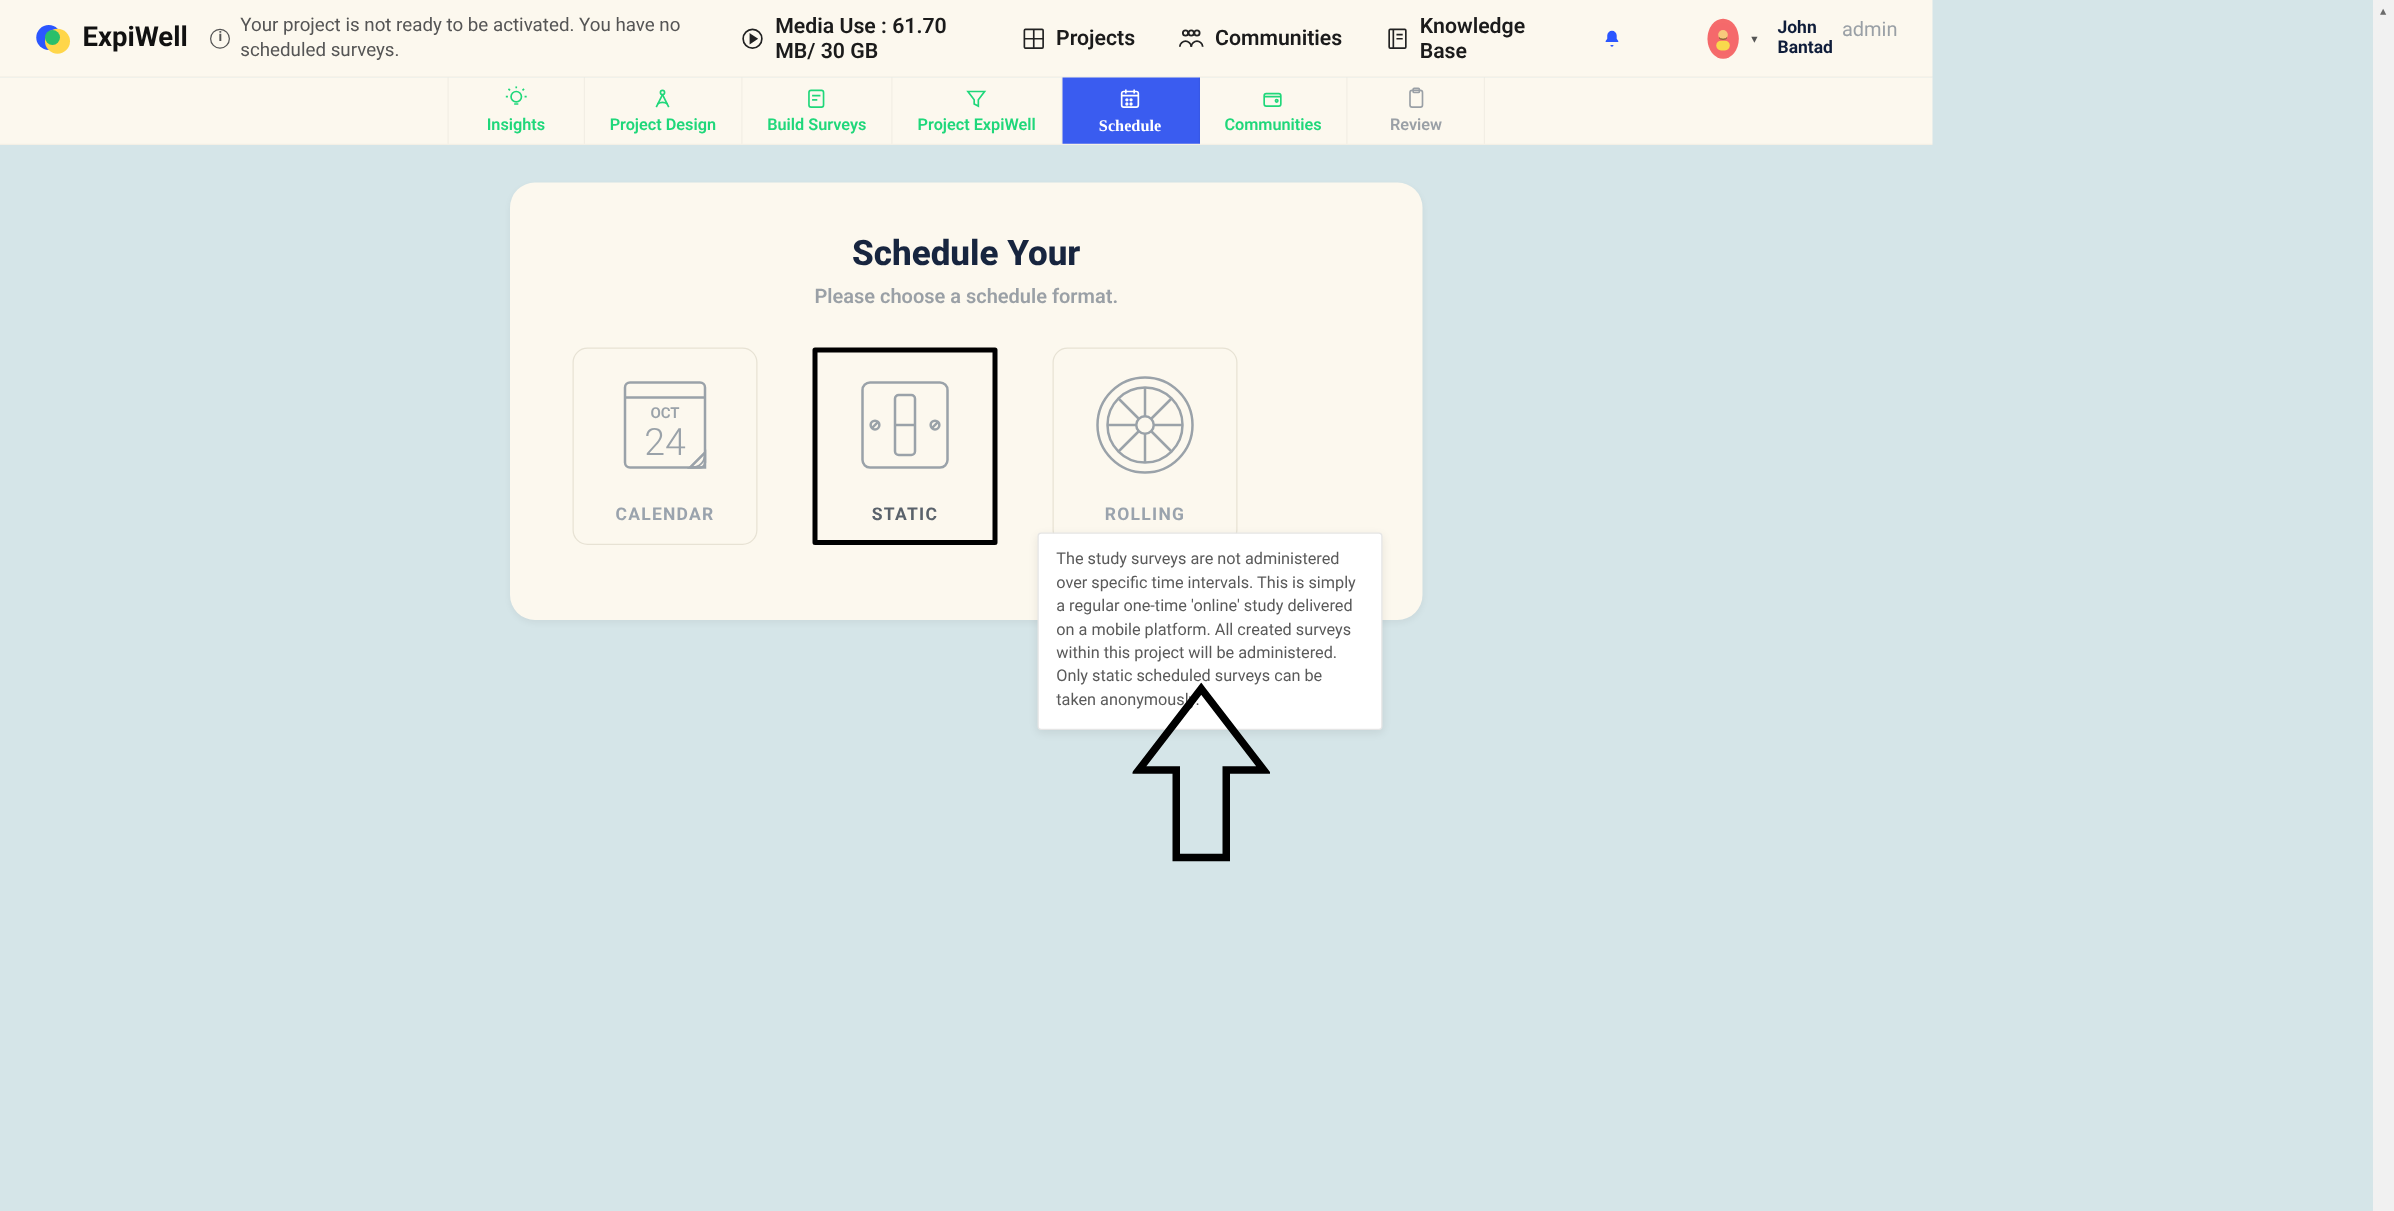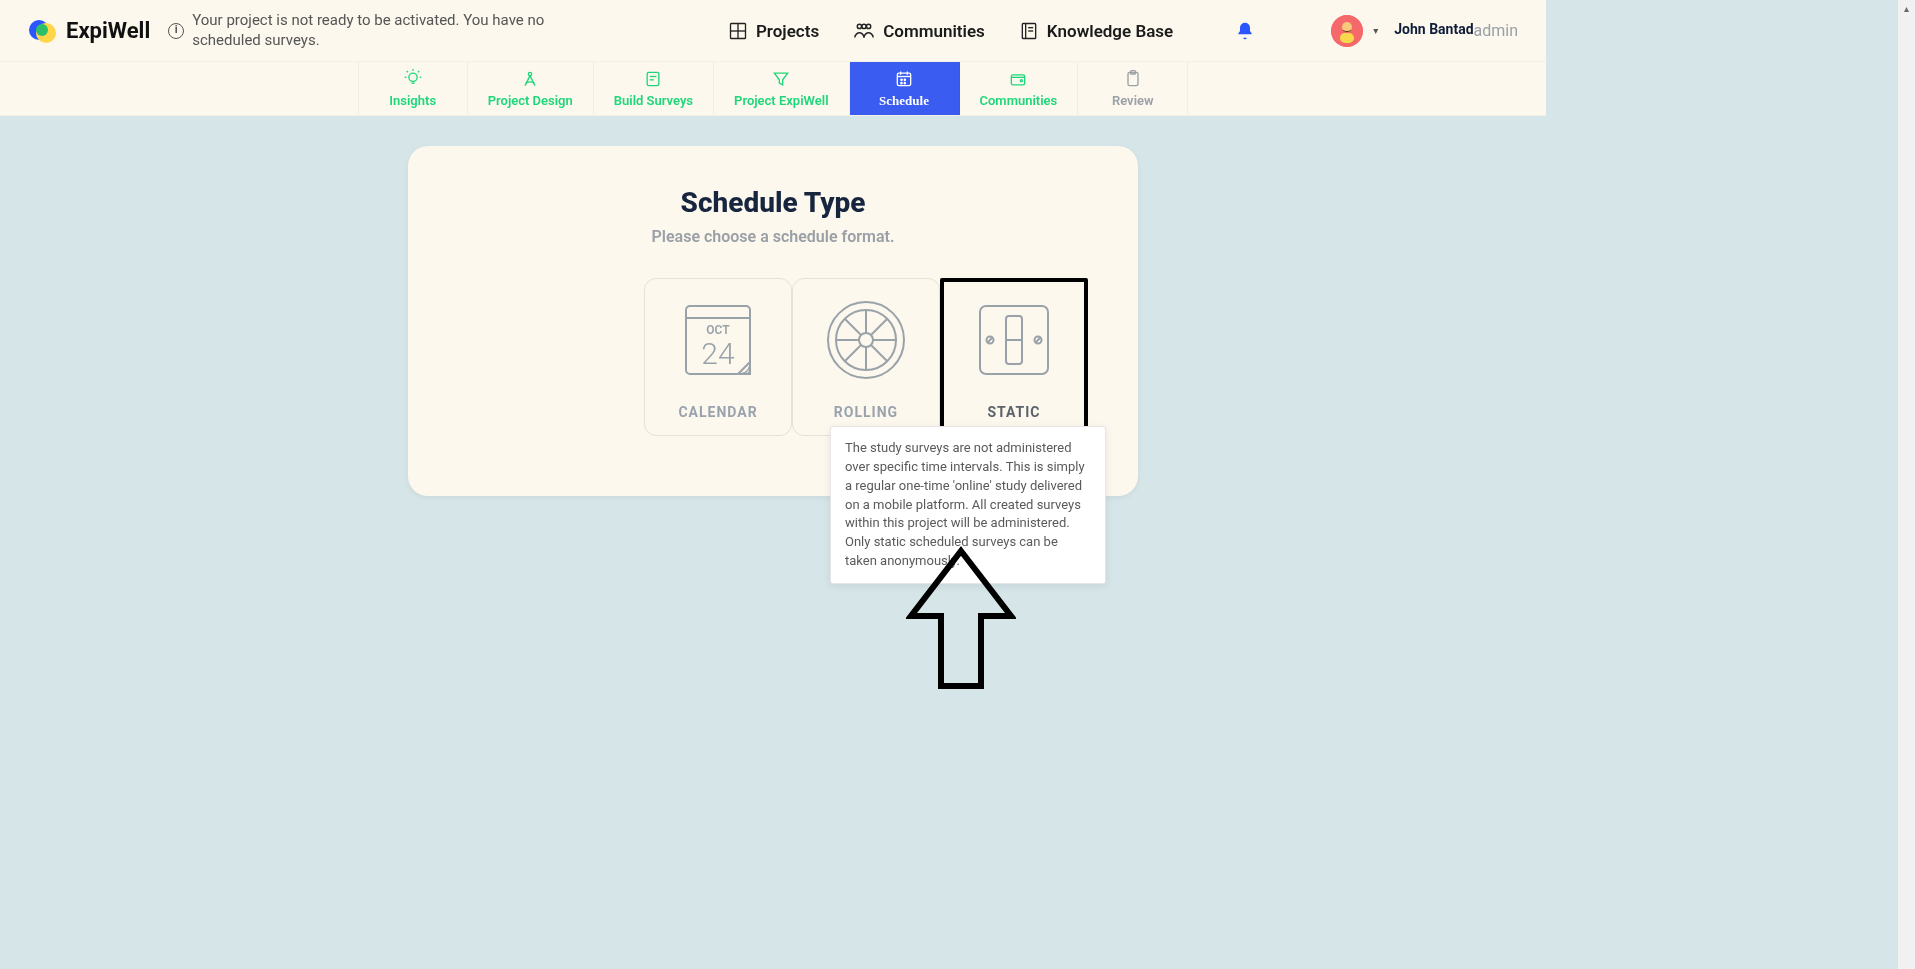--- a/index.html
+++ b/index.html
@@ -68,21 +68,21 @@
 
   
   .main{padding:30px 0 0 0;display:flex;justify-content:center;}
   .panel{
     width:730px;background:var(--cream);border-radius:20px;padding:40px 50px 60px 50px;
     box-shadow:0 2px 6px rgba(0,0,0,0.05);
     position:relative;
   }
   .panel h1{margin:0;text-align:center;font-size:28px;font-weight:800;color:#17253f;}
   .panel .sub{text-align:center;font-size:16px;color:#9aa0a6;font-weight:600;margin-top:8px;}
-  .cards{margin-top:32px;display:flex;justify-content:flex-end;}
+  .cards{margin-top:32px;display:flex;justify-content:flex-start;gap:44px;}
   .type-card{
     width:148px;height:158px;border:1px solid var(--card-border);border-radius:12px;
     display:flex;flex-direction:column;align-items:center;justify-content:center;gap:18px;cursor:pointer;
     background:var(--cream);
   }
   .type-card .lbl{font-size:14px;letter-spacing:1px;font-weight:700;color:var(--card-txt);}
   .type-card.selected{border:4px solid #000;border-radius:2px;}
   .type-card.selected .lbl{color:#5a626b;}
   .type-card svg{color:var(--icon-grey);}
 
@@ -114,20 +114,27 @@
       <span>ExpiWell</span>
     </div>
 
     <div class="status-msg">
       <span class="info-circle">i</span>
       <span>Your project is not ready to be activated. You have no scheduled surveys.</span>
     </div>
 
     <div class="spacer"></div>
 
+    <div class="hdr-item">
+      <svg width="20" height="20" viewBox="0 0 24 24" fill="none" stroke="#222" stroke-width="1.6">
+          <circle cx="12" cy="12" r="9"></circle>
+          <polygon points="10,8 16,12 10,16" fill="#222"></polygon>
+        </svg>
+      <span>Media Use : 61.70 MB/ 30 GB</span>
+    </div>
 
     <div class="hdr-item">
       <svg width="20" height="20" viewBox="0 0 24 24" fill="none" stroke="#222" stroke-width="1.6">
           <rect x="3" y="3" width="18" height="18" rx="1"></rect>
           <line x1="12" y1="3" x2="12" y2="21"></line>
           <line x1="3" y1="12" x2="21" y2="12"></line>
         </svg>
       <span>Projects</span>
     </div>
 
@@ -240,67 +247,67 @@
             <rect x="6" y="4" width="12" height="16" rx="2"></rect>
             <rect x="9" y="2" width="6" height="4" rx="1"></rect>
           </svg>
         <span>Review</span>
       </div>
     </div>
   </div>
 
   <div class="main">
     <div class="panel">
-      <h1>Schedule Type</h1>
+      <h1>Schedule Your</h1>
       <div class="sub">Please choose a schedule format.</div>
 
       <div class="cards">
 
         <div class="type-card">
           <svg width="92" height="92" viewBox="0 0 92 92">
             <rect x="14" y="12" width="64" height="68" rx="4" fill="none" stroke="#9aa2a9" stroke-width="2"></rect>
             <line x1="14" y1="24" x2="78" y2="24" stroke="#9aa2a9" stroke-width="2"></line>
             <text x="46" y="40" text-anchor="middle" font-size="12" fill="#9aa2a9" font-weight="600">OCT</text>
             <text x="46" y="70" text-anchor="middle" font-size="30" fill="#9aa2a9" font-weight="300">24</text>
             <path d="M78 68 L78 80 L66 80 Z" fill="none" stroke="#9aa2a9" stroke-width="2"></path>
             <path d="M66 80 Q78 80 78 68" fill="none" stroke="#9aa2a9" stroke-width="1.4"></path>
           </svg>
           <div class="lbl">CALENDAR</div>
+        </div>
+
+        <div class="type-card selected">
+          <svg width="92" height="92" viewBox="0 0 92 92">
+            <rect x="12" y="12" width="68" height="68" rx="6" fill="none" stroke="#9aa2a9" stroke-width="2"></rect>
+            <rect x="38" y="22" width="16" height="48" rx="3" fill="none" stroke="#9aa2a9" stroke-width="2"></rect>
+            <line x1="38" y1="46" x2="54" y2="46" stroke="#9aa2a9" stroke-width="2"></line>
+            <circle cx="22" cy="46" r="3.5" fill="none" stroke="#9aa2a9" stroke-width="2"></circle>
+            <line x1="19.5" y1="48.5" x2="24.5" y2="43.5" stroke="#9aa2a9" stroke-width="2"></line>
+            <circle cx="70" cy="46" r="3.5" fill="none" stroke="#9aa2a9" stroke-width="2"></circle>
+            <line x1="67.5" y1="48.5" x2="72.5" y2="43.5" stroke="#9aa2a9" stroke-width="2"></line>
+          </svg>
+          <div class="lbl">STATIC</div>
         </div>
 
         <div class="type-card">
           <svg width="92" height="92" viewBox="0 0 92 92">
             <circle cx="46" cy="46" r="38" fill="none" stroke="#9aa2a9" stroke-width="2"></circle>
             <circle cx="46" cy="46" r="30" fill="none" stroke="#9aa2a9" stroke-width="2"></circle>
             <circle cx="46" cy="46" r="7" fill="none" stroke="#9aa2a9" stroke-width="2"></circle>
             <line x1="46" y1="16" x2="46" y2="39" stroke="#9aa2a9" stroke-width="2"></line>
             <line x1="46" y1="53" x2="46" y2="76" stroke="#9aa2a9" stroke-width="2"></line>
             <line x1="16" y1="46" x2="39" y2="46" stroke="#9aa2a9" stroke-width="2"></line>
             <line x1="53" y1="46" x2="76" y2="46" stroke="#9aa2a9" stroke-width="2"></line>
             <line x1="25" y1="25" x2="41" y2="41" stroke="#9aa2a9" stroke-width="2"></line>
             <line x1="51" y1="51" x2="67" y2="67" stroke="#9aa2a9" stroke-width="2"></line>
             <line x1="67" y1="25" x2="51" y2="41" stroke="#9aa2a9" stroke-width="2"></line>
             <line x1="41" y1="51" x2="25" y2="67" stroke="#9aa2a9" stroke-width="2"></line>
           </svg>
           <div class="lbl">ROLLING</div>
         </div>
 
-        <div class="type-card selected">
-          <svg width="92" height="92" viewBox="0 0 92 92">
-            <rect x="12" y="12" width="68" height="68" rx="6" fill="none" stroke="#9aa2a9" stroke-width="2"></rect>
-            <rect x="38" y="22" width="16" height="48" rx="3" fill="none" stroke="#9aa2a9" stroke-width="2"></rect>
-            <line x1="38" y1="46" x2="54" y2="46" stroke="#9aa2a9" stroke-width="2"></line>
-            <circle cx="22" cy="46" r="3.5" fill="none" stroke="#9aa2a9" stroke-width="2"></circle>
-            <line x1="19.5" y1="48.5" x2="24.5" y2="43.5" stroke="#9aa2a9" stroke-width="2"></line>
-            <circle cx="70" cy="46" r="3.5" fill="none" stroke="#9aa2a9" stroke-width="2"></circle>
-            <line x1="67.5" y1="48.5" x2="72.5" y2="43.5" stroke="#9aa2a9" stroke-width="2"></line>
-          </svg>
-          <div class="lbl">STATIC</div>
-        </div>
-
       </div>
 
       <div class="tooltip">
         <span>The study surveys are not administered over specific time intervals. This is simply a regular one-time 'online' study delivered on a mobile platform. All created surveys within this project will be administered. Only static scheduled surveys can be taken anonymously.</span>
       </div>
 
       <svg class="annotation-arrow" width="110" height="150" viewBox="0 0 110 150">
         <path d="M55 5 L105 70 L75 70 L75 140 L35 140 L35 70 L5 70 Z" fill="none" stroke="#000" stroke-width="6" stroke-linejoin="miter"></path>
       </svg>
 

